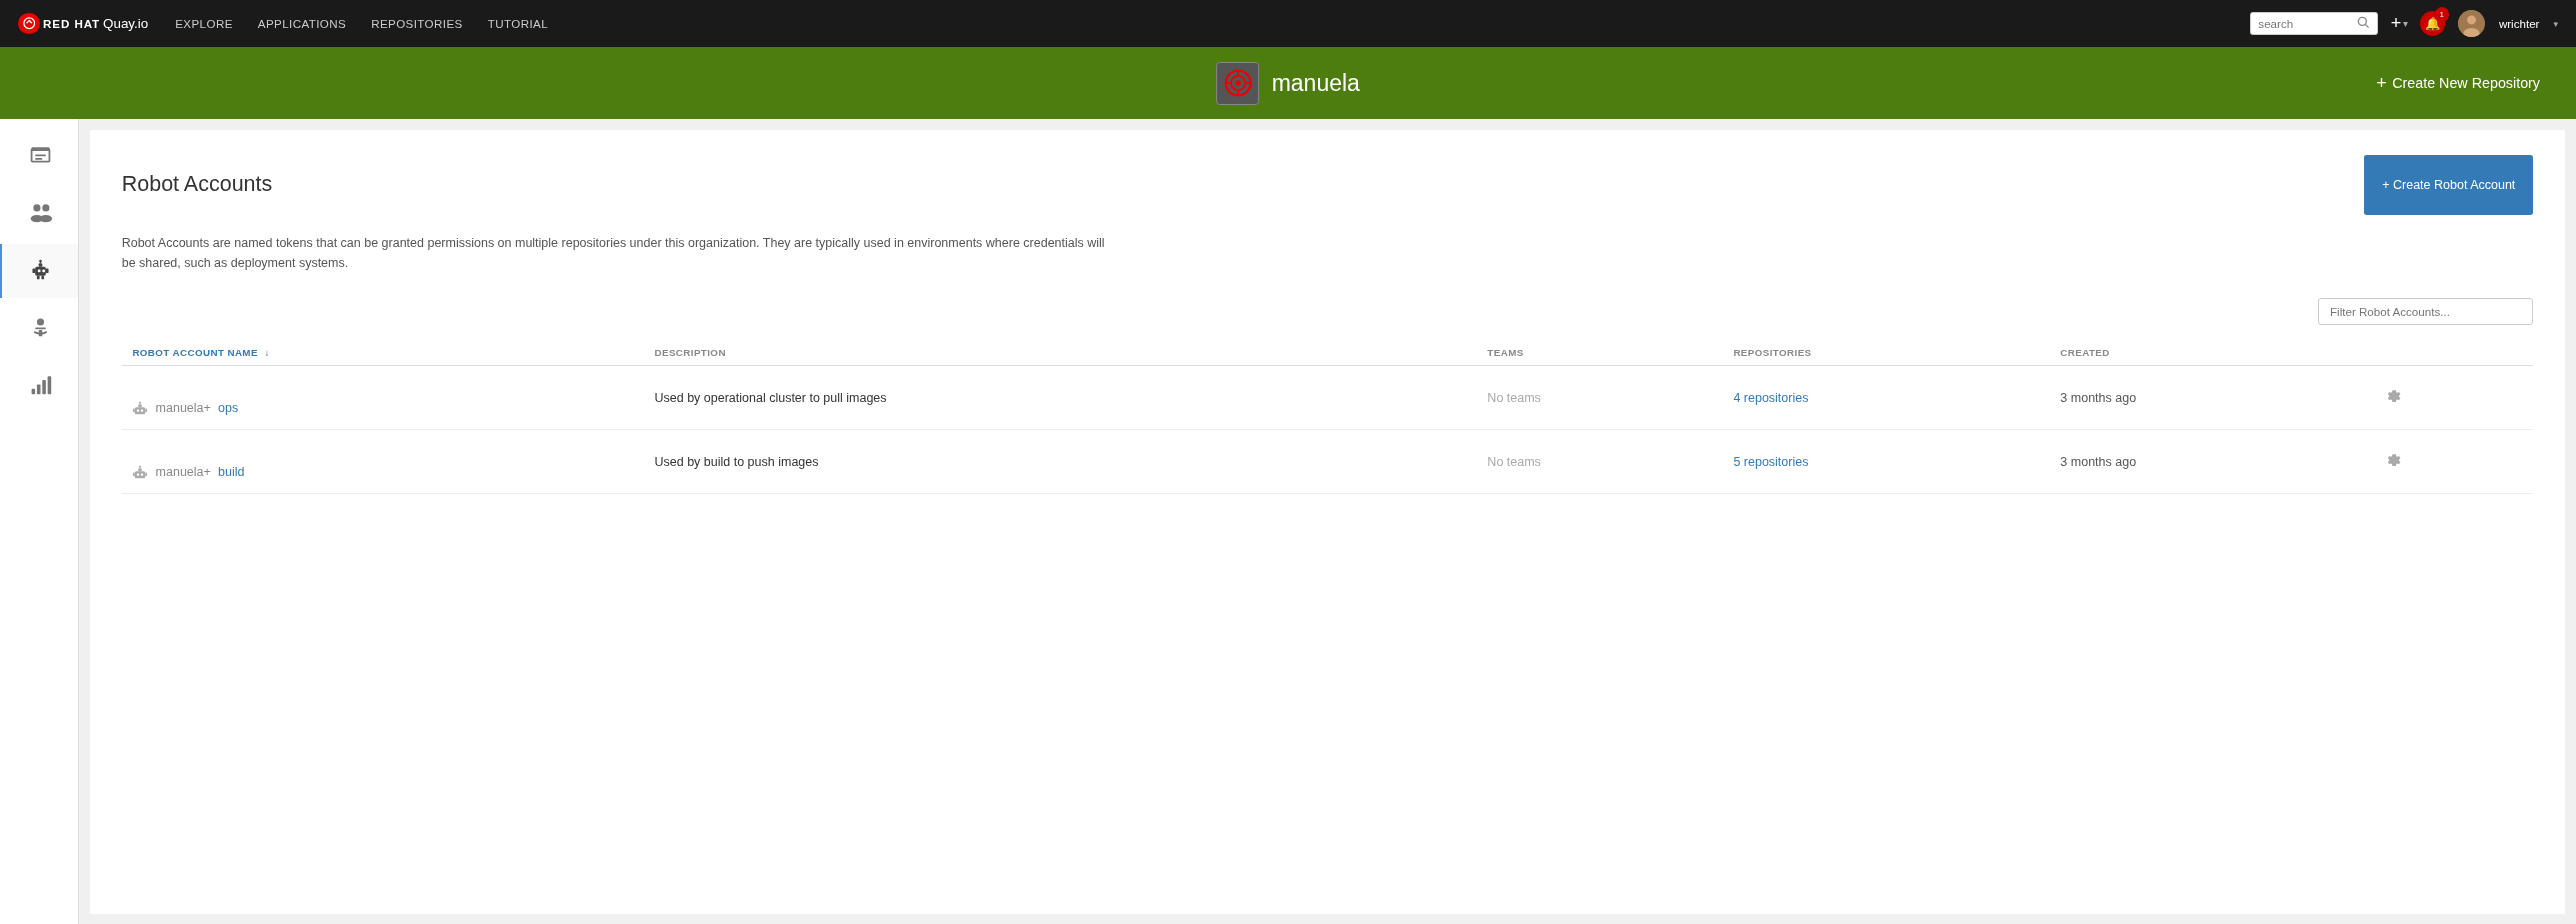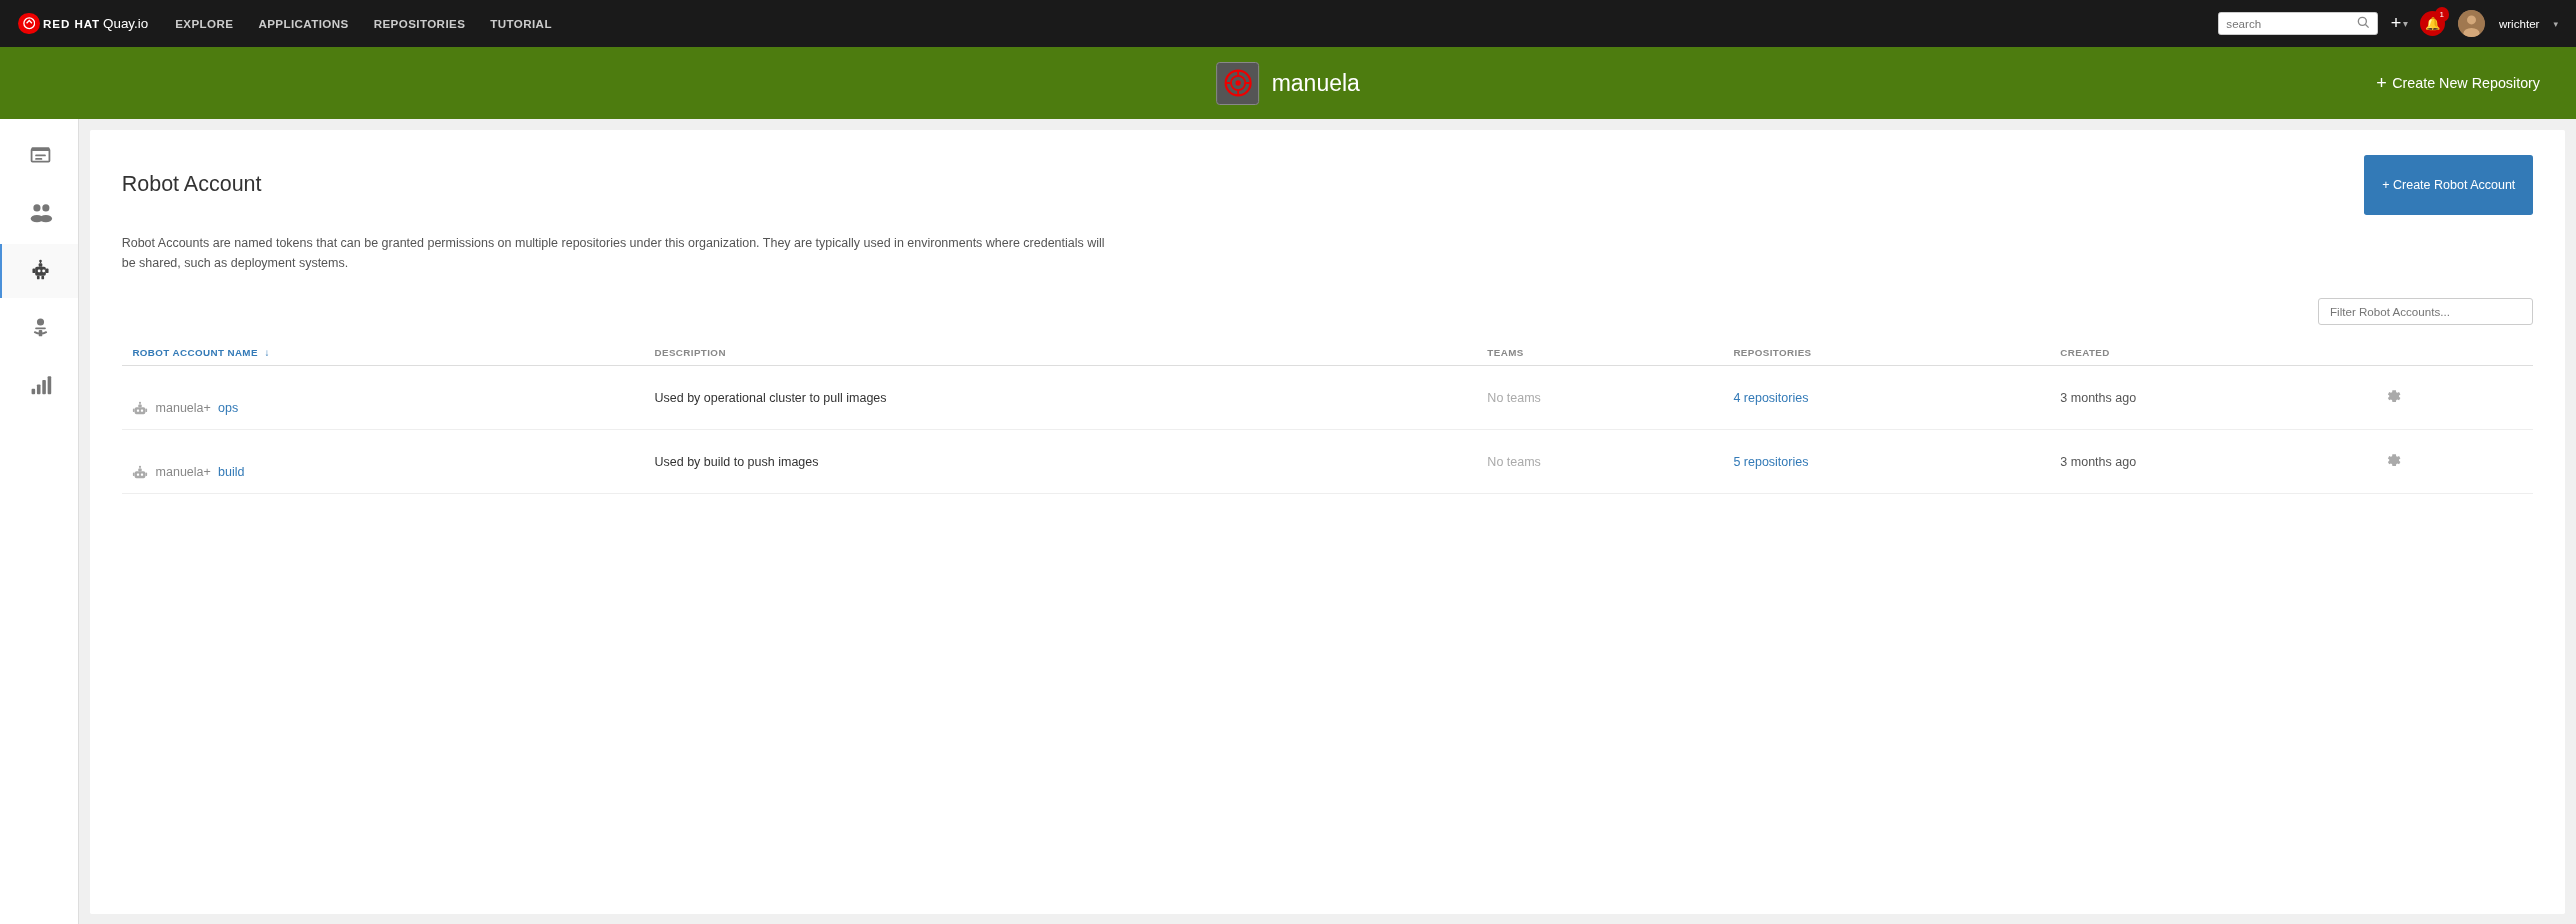--- a/index.html
+++ b/index.html
@@ -42,39 +42,39 @@
     }
     .topnav-links {
       display: flex;
       gap: 25px;
       flex: 1;
     }
     .topnav-links a {
       color: #ccc;
       text-decoration: none;
       font-size: 11.6px;
-      font-weight: 700;
+      font-weight: 400;
       letter-spacing: 0.4px;
       text-transform: uppercase;
     }
     .topnav-right {
       display: flex;
       align-items: center;
       gap: 12.5px;
       margin-left: auto;
     }
     .search-box {
       display: flex;
       align-items: center;
       background: #fff;
       border: 0.9px solid #ccc;
       border-radius: 2.7px;
       padding: 3.6px 7.2px;
       gap: 5.4px;
-      width: 160px;
+      width: 128px;
     }
     .search-box input {
       border: none;
       outline: none;
       font-size: 11.6px;
       color: #999;
       width: 100%;
       background: transparent;
     }
     .search-icon-svg { color: #888; font-size: 11.6px; }
@@ -476,21 +476,21 @@
           <rect x="16" y="10" width="4" height="16" rx="1" fill="#777"></rect>
           <rect x="22" y="6" width="4" height="20" rx="1" fill="#777"></rect>
         </svg>
       </span>
     </div>
   </aside>
 
   <main class="content">
 
     <div class="page-header">
-      <h1 class="page-title">Robot Account</h1>
+      <h1 class="page-title">Robot Accounts</h1>
       <button class="create-robot-btn">+ Create Robot Account</button>
     </div>
 
     <p class="description-text">Robot Accounts are named tokens that can be granted permissions on multiple repositories under this organization. They are typically used in environments where credentials will be shared, such as deployment systems.</p>
 
     <div class="filter-row">
       <input class="filter-input" type="text" placeholder="Filter Robot Accounts..." style="">
     </div>
 
     <table class="robot-table">

